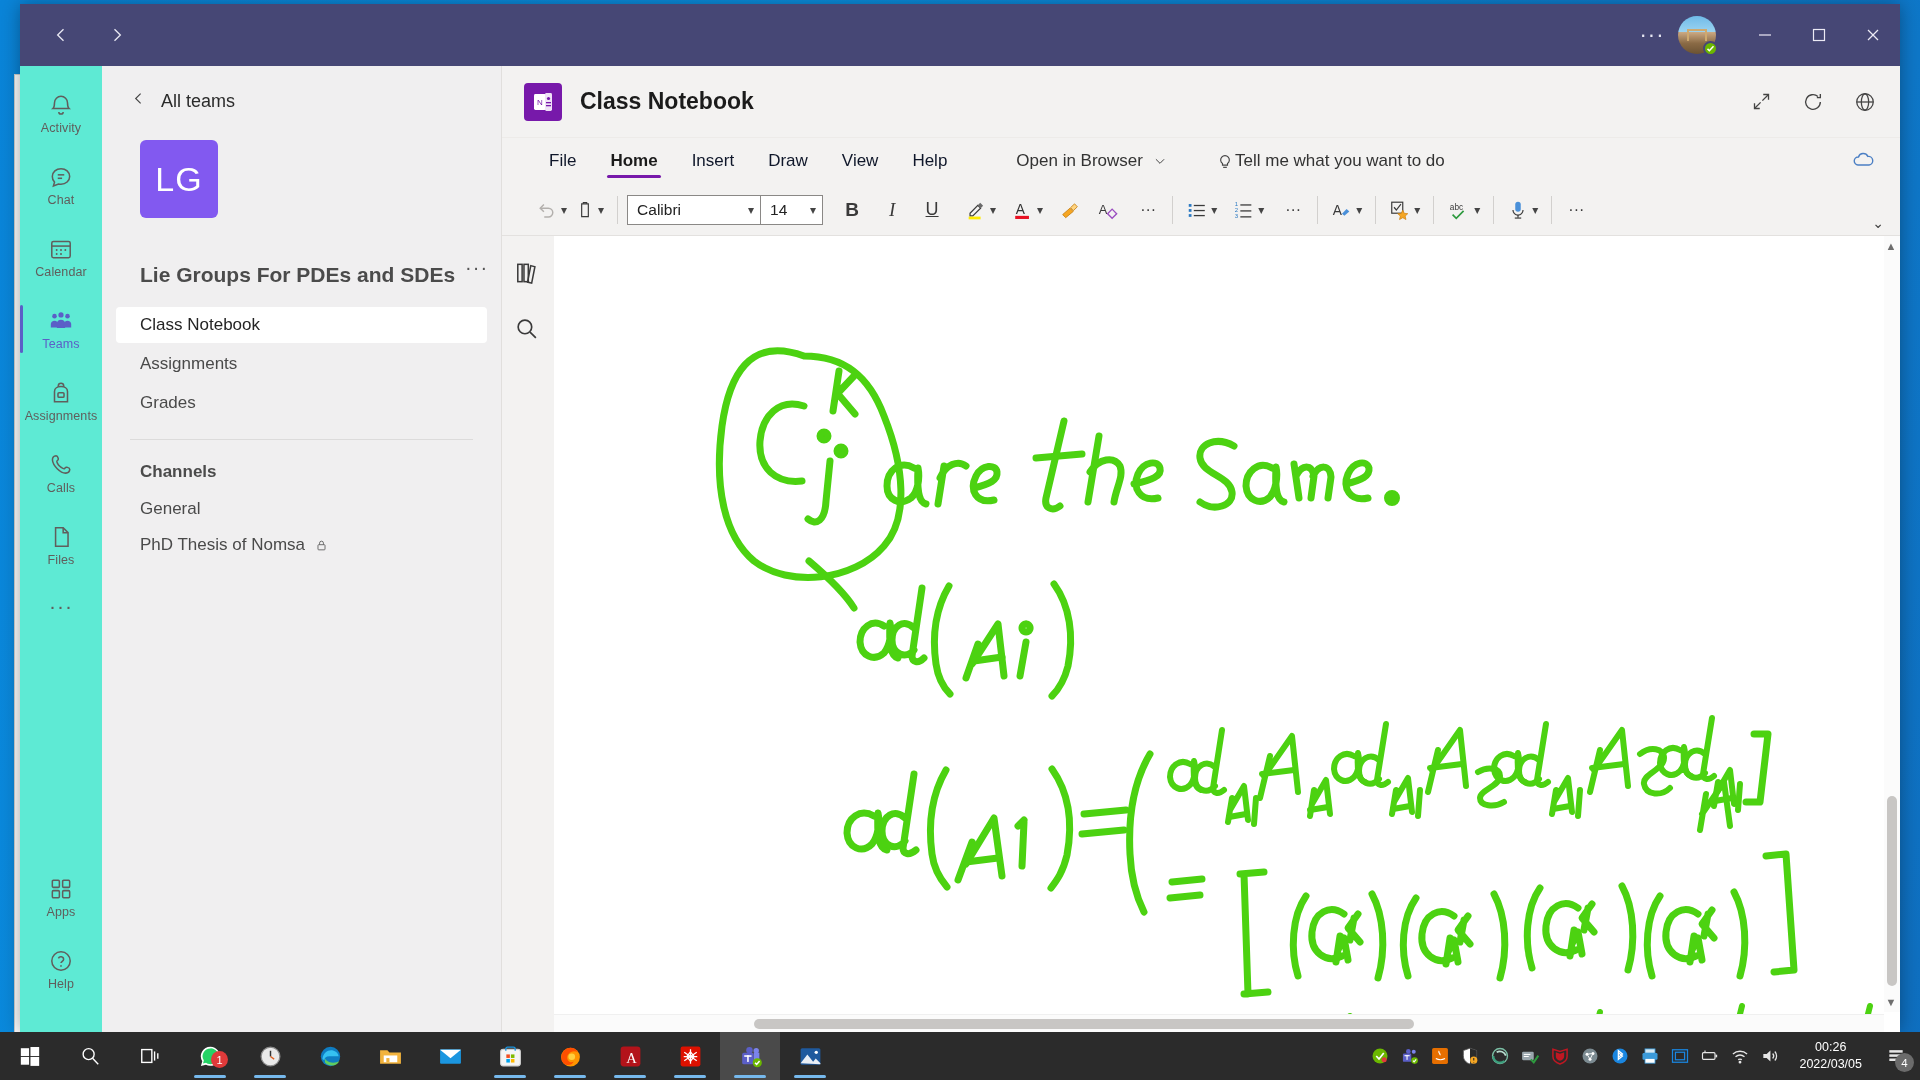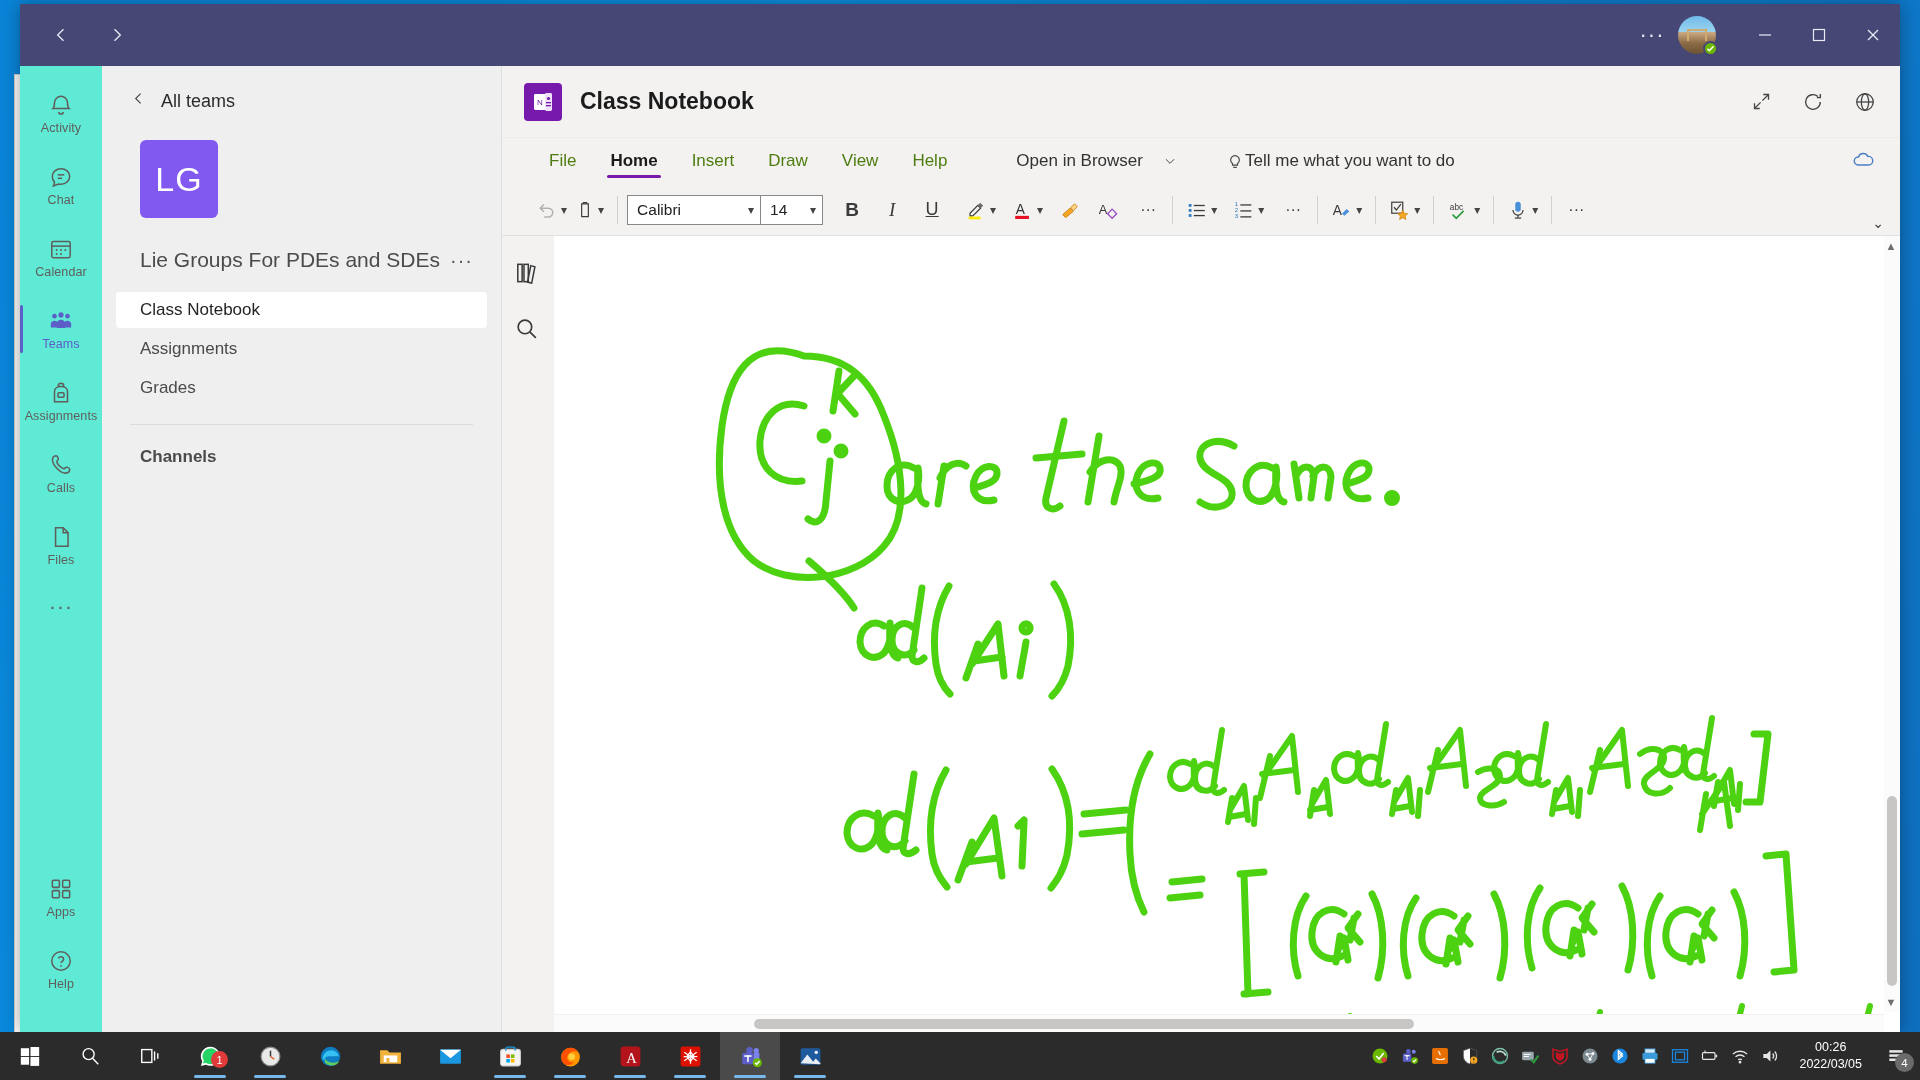--- a/index.html
+++ b/index.html
@@ -107,21 +107,21 @@
   #all-teams-row .chev { font-size:19px; color:#444; }
   #all-teams-label { font-size: 18px; color:#2b2b2b; }
   #team-avatar {
     width: 78px; height: 78px; border-radius: 6px; background:#8259f0;
     margin: 28px 0 0 38px; display:flex; align-items:center; justify-content:center;
     color:#fff; font-size: 34px; letter-spacing: 1px;
   }
   #team-title-row {
     display:flex; align-items:center; gap:10px; margin: 30px 0 0 38px; width: 330px;
   }
-  #team-title { font-size: 21px; font-weight: normal; color:#4b4b4b; white-space:nowrap; }
+  #team-title { font-size: 21px; font-weight: bold; color:#4b4b4b; white-space:nowrap;margin-top:15px; }
   #team-more { font-size: 20px; color:#555; cursor:pointer; letter-spacing:1px; }
   .tab-list { margin-top: 20px; padding: 0 14px 0 14px; }
   .tab-item {
     height: 36px; display:flex; align-items:center; padding-left: 24px;
     font-size: 17px; color:#4a4a4a; border-radius: 4px; cursor:pointer;
     margin-bottom: 3px;
   }
   .tab-item.selected { background:#ffffff; color:#242424; }
   .pane-sep { height:1px; background:#dcdbdb; margin: 18px 28px 0 28px; }
   .pane-heading {
@@ -147,29 +147,29 @@
   #on-title { font-size: 23px; font-weight: bold; color:#1b1b1b; }
   #on-header-actions { margin-left:auto; display:flex; align-items:center; gap: 22px; }
   .hdr-ico { width: 30px; height:30px; color:#444; cursor:pointer; display:flex; align-items:center; justify-content:center;}
   
   #ribbon-tabs {
     height: 46px; flex:0 0 46px; background:#f3f2f1; display:flex; align-items:center;
     padding-left: 30px; gap: 0;
   }
   .rb-tab {
     height: 46px; padding: 0 17px; display:flex; align-items:center; justify-content:center;
-    font-size: 17px; color:#4d7c0f; cursor:pointer; position:relative;
+    font-size: 17px; color:#0f172a; cursor:pointer; position:relative;
   }
   .rb-tab.active { font-weight: bold; color:#1b1b1b; }
   .rb-tab.active::after {
     content:""; position:absolute; left:14px; right:14px; bottom: 6px; height:3px;
     background:#7719aa; border-radius:2px;
   }
   #open-browser {
-    display:flex; align-items:center; gap:20px; margin-left: 42px;
+    display:flex; align-items:center; gap:10px; margin-left: 42px;
     font-size: 17px; color:#333; cursor:pointer; padding: 0 10px; height:36px;
   }
   #tellme {
     display:flex; align-items:center; gap:0; margin-left: 38px;
     font-size: 17px; color:#333; cursor:pointer;
   }
   #ribbon-right { margin-left:auto; margin-right: 22px; display:flex; align-items:center;}
   
   #toolbar {
     height: 52px; flex:0 0 52px; background:#f3f2f1; display:flex; align-items:center;
@@ -425,20 +425,32 @@
           </div>
           <div class="tab-item">
             <span>Grades</span>
           </div>
         </div>
 
         <div class="pane-sep"></div>
 
         <div class="pane-heading">Channels</div>
 
+        <div class="tab-list" style="margin-top:0">
+          <div class="chan-item">
+            <span>General</span>
+          </div>
+          <div class="chan-item">
+            <span>PhD Thesis of Nomsa</span>
+            <svg class="lock" viewBox="0 0 24 24" fill="none" stroke="#5a5a5a" stroke-width="1.6">
+                <rect x="5.5" y="10.5" width="13" height="9.5" rx="1.4"></rect>
+                <path d="M8.4 10.4V7.6a3.6 3.6 0 0 1 7.2 0v2.8"></path>
+              </svg>
+          </div>
+        </div>
       </div>
 
       <div id="onenote">
 
         <div id="on-header">
           <div id="on-logo">
             <svg viewBox="0 0 24 24" width="24" height="24">
                 <rect x="3" y="4" width="12" height="16" rx="1.4" fill="#fff"></rect>
                 <text x="6" y="15" font-size="8" font-family="Liberation Sans" fill="#7719aa">N</text>
                 <rect x="14" y="3" width="7" height="18" rx="1.4" fill="#efe1f7"></rect>

